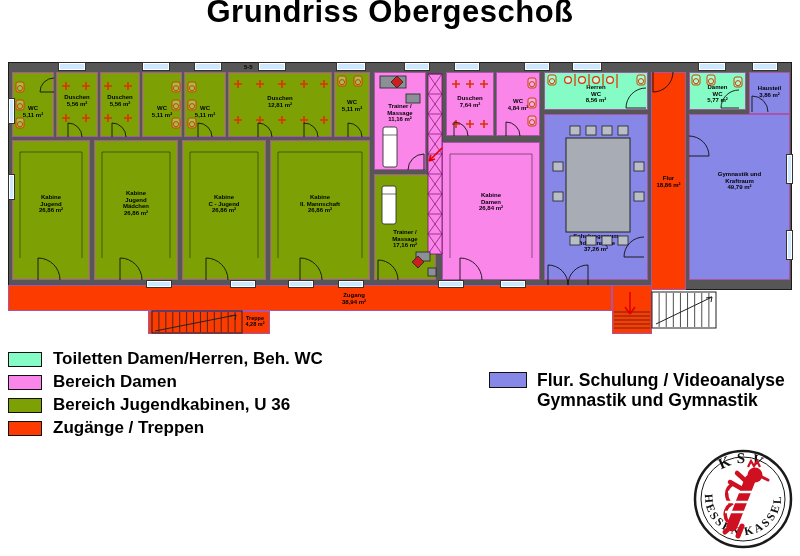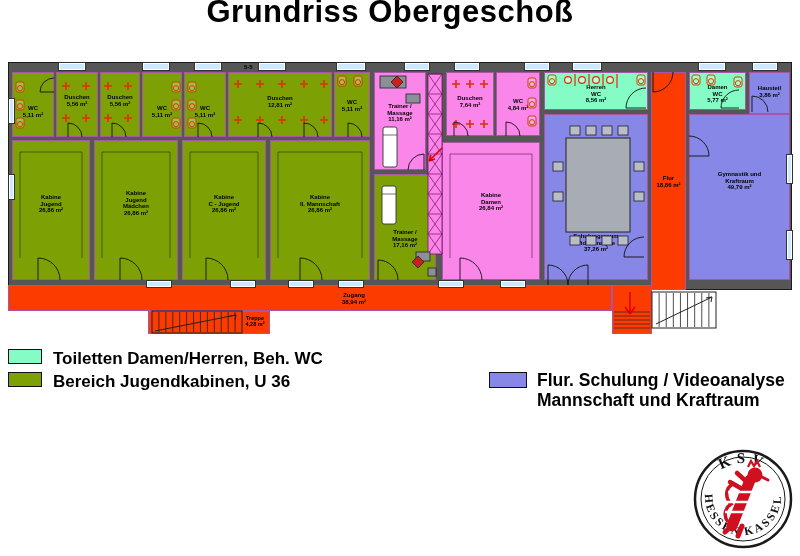--- a/index.html
+++ b/index.html
@@ -12,21 +12,21 @@
        border:1px solid #1b1b1b;box-sizing:border-box}
   .room{position:absolute;border:1px solid #a855a8;box-sizing:border-box}
   .rlabel{position:absolute;left:0;right:0;text-align:center;
           font-weight:bold;font-size:6px;line-height:6.5px;color:#000}
   .slabel{position:absolute;text-align:center;font-weight:bold;font-size:5.5px;
           line-height:6px;color:#000}
   .win{position:absolute;background:#cde8ff;border:1px solid #333;
        box-shadow:inset 0 0 0 1px #fff;box-sizing:border-box}
   svg.overlay{position:absolute;left:0;top:0;pointer-events:none}
   #legendL{position:absolute;left:8px;top:349px}
-  .lrow{display:flex;align-items:flex-start;margin-bottom:3px}
+  .lrow{display:flex;align-items:center;margin-bottom:3px}
   .lswatch{width:34px;height:15px;border:1.5px solid #111;margin-right:11px;box-sizing:border-box}
   .ltext{font-weight:bold;font-size:17px;color:#000;white-space:nowrap}
   #legendR{position:absolute;left:489px;top:370px;display:flex;align-items:flex-start}
   #legendR .lswatch{width:38px;height:16px;margin-top:2px}
   #legendR .ltext{font-size:17.5px;line-height:20px}
   #logo{position:absolute;left:692px;top:444px;width:102px;height:110px}
 </style>
 </head>
 <body>
 
@@ -385,30 +385,38 @@
       <text x="236" y="7" font-size="6" font-weight="bold" fill="#000" font-family="Liberation Sans, sans-serif">5-5</text>
     </svg>
   </div>
 
 <div id="legendL">
   <div class="lrow">
     <div class="lswatch" style="background: rgb(133, 252, 197);"></div>
     <div class="ltext">Toiletten Damen/Herren, Beh. WC</div>
   </div>
   <div class="lrow">
+    <div class="lswatch" style="background: rgb(250, 134, 233);"></div>
+    <div class="ltext">Bereich Damen</div>
+  </div>
+  <div class="lrow">
     <div class="lswatch" style="background: rgb(125, 161, 4);"></div>
     <div class="ltext">Bereich Jugendkabinen, U 36</div>
+  </div>
+  <div class="lrow">
+    <div class="lswatch" style="background: rgb(251, 59, 0);"></div>
+    <div class="ltext">Zugänge / Treppen</div>
   </div>
 </div>
 
 <div id="legendR">
   <div class="lswatch" style="margin-right: 10px; background: rgb(134, 135, 230);"></div>
   <div>
     <div class="ltext">Flur. Schulung / Videoanalyse</div>
-    <div class="ltext">Mannschaft und Kraftraum</div>
+    <div class="ltext">Gymnastik und Gymnastik</div>
   </div>
 </div>
 
 <svg id="logo" viewBox="0 0 102 110">
   <circle cx="51" cy="55" r="48" fill="#ffffff" stroke="#1a1a1a" stroke-width="2.5"></circle>
   <circle cx="51" cy="55" r="42" fill="none" stroke="#1a1a1a" stroke-width="1"></circle>
   <defs>
     <path id="arcTop" d="M15 55 A36 36 0 0 1 87 55"></path>
     <path id="arcBot" d="M13 53 A38 38 0 0 0 89 53"></path>
   </defs>

